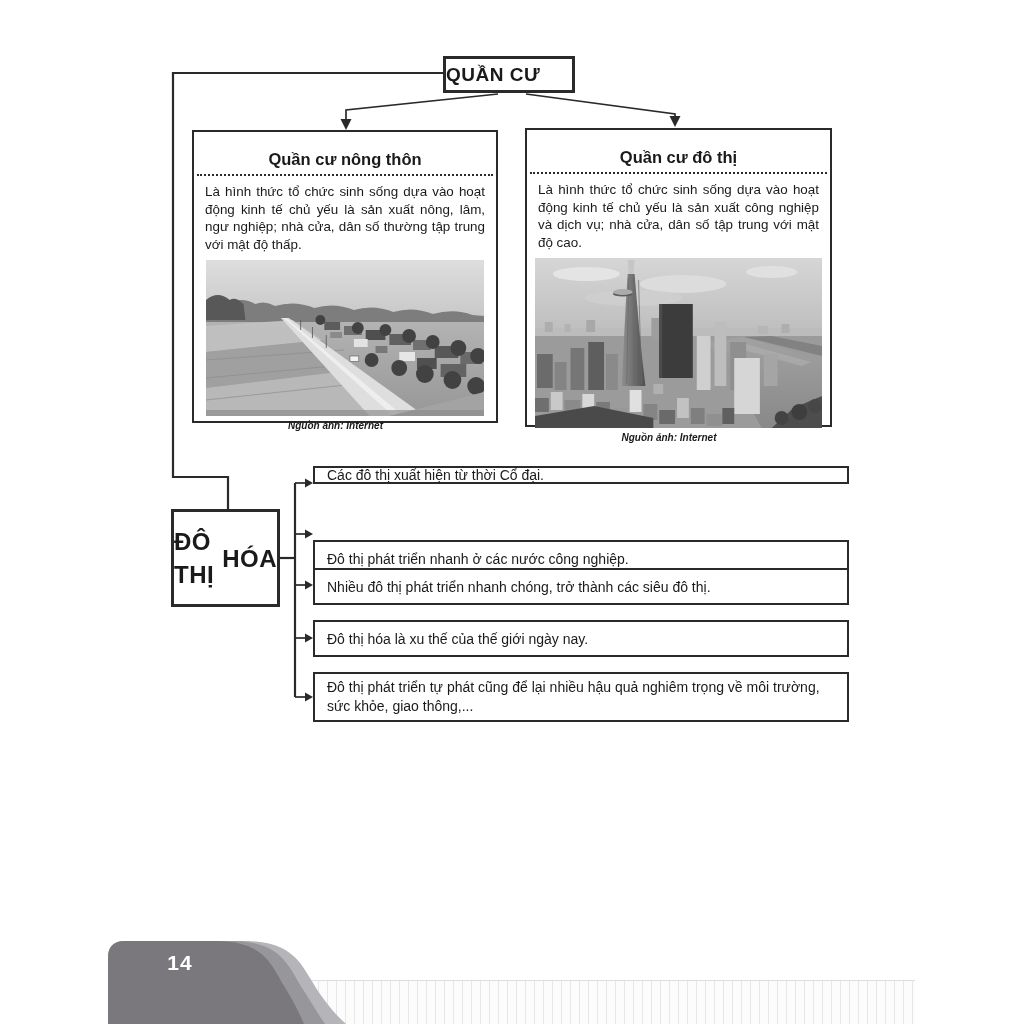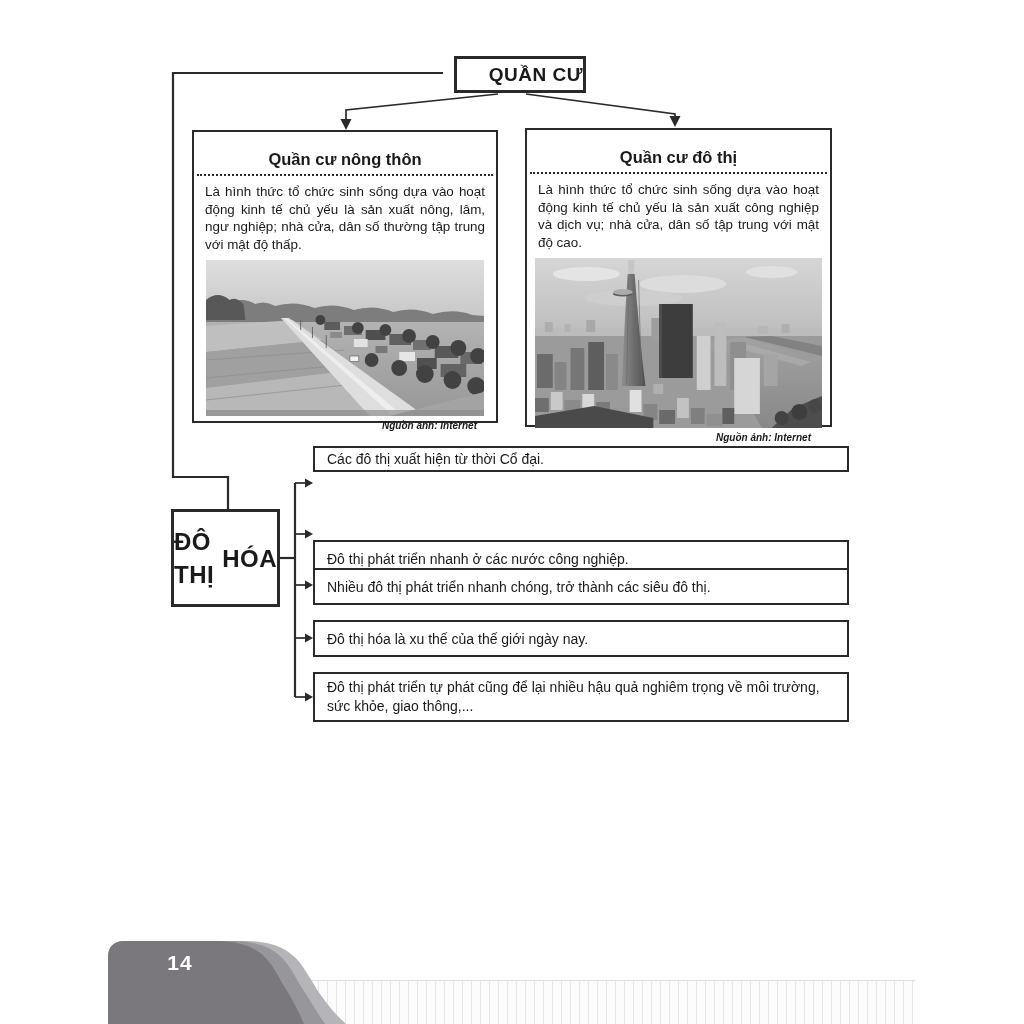--- a/index.html
+++ b/index.html
@@ -2,49 +2,49 @@
 <html><head>
 <meta charset="utf-8">
 <style>
   html,body{margin:0;padding:0;background:#ffffff;}
   .page{position:relative;width:1024px;height:1024px;background:#ffffff;overflow:hidden;
         font-family:"Liberation Sans", sans-serif;color:#1a1a1a;}
   .abs{position:absolute;box-sizing:border-box;}
   svg{display:block;}
 
   
-  .root-box{left:454px;top:56px;width:132px;height:37px;border:3px solid #2a2a2a;
-            display:flex;align-items:center;justify-content:flex-end;
+  .root-box{left:443px;top:56px;width:132px;height:37px;border:3px solid #2a2a2a;
+            display:flex;align-items:center;justify-content:flex-start;
             font-size:19px;font-weight:bold;letter-spacing:.5px;background:#fff;}
 
   
   .connectors{left:0;top:0;width:1024px;height:1024px;pointer-events:none;}
 
   
   .card{border:2.5px solid #2a2a2a;background:#fff;}
   .card-left{left:192px;top:130px;width:306px;height:293px;}
   .card-right{left:525px;top:128px;width:307px;height:299px;}
   .card-title{text-align:center;font-weight:bold;font-size:16.5px;padding-top:18px;}
   .card-sep{border-bottom:2.5px dotted #2a2a2a;margin:5px 3px 0 3px;height:0;}
   .card-desc{margin:7px 11px 0 11px;font-size:13.4px;line-height:17.6px;text-align:justify;}
   .photo{margin:7px 12px 0 12px;overflow:hidden;background:#c9c9c9;}
   .photo-rural{height:156px;}
   .photo-urban{height:170px;margin:7px 8px 0 8px;}
-  .credit{text-align:right;font-size:10px;font-weight:bold;font-style:italic;
+  .credit{text-align:center;font-size:10px;font-weight:bold;font-style:italic;
           margin:4px 19px 0 0;color:#1a1a1a;}
 
   
   .urb-box{left:171px;top:509px;width:109px;height:98px;border:3px solid #2a2a2a;background:#fff;
            display:flex;flex-direction:row;align-items:center;justify-content:center;
            font-size:24px;font-weight:bold;line-height:33px;letter-spacing:.5px;}
 
   
   .fact{left:313px;width:536px;border:2px solid #2a2a2a;background:#fff;
         display:flex;align-items:center;font-size:14px;padding:2px 12px;}
-  .fact-1{top:446px;height:26px;}
+  .fact-1{top:466px;height:18px;}
   .fact-2{top:540px;height:37px;}
   .fact-3{top:568px;height:37px;}
   .fact-4{top:620px;height:37px;}
   .fact-5{top:672px;height:50px;line-height:19px;}
 
   
   .stripe-band{left:300px;top:980px;width:615px;height:44px;border-top:1px solid #dedee2;
     background:repeating-linear-gradient(90deg,#e7e7ea 0px,#e7e7ea 1px,#fcfcfd 1px,#fcfcfd 9px);}
   .footer-shapes{left:0;top:0;width:1024px;height:1024px;pointer-events:none;}
   .page-number{left:140px;top:951px;width:80px;text-align:center;color:#ffffff;

